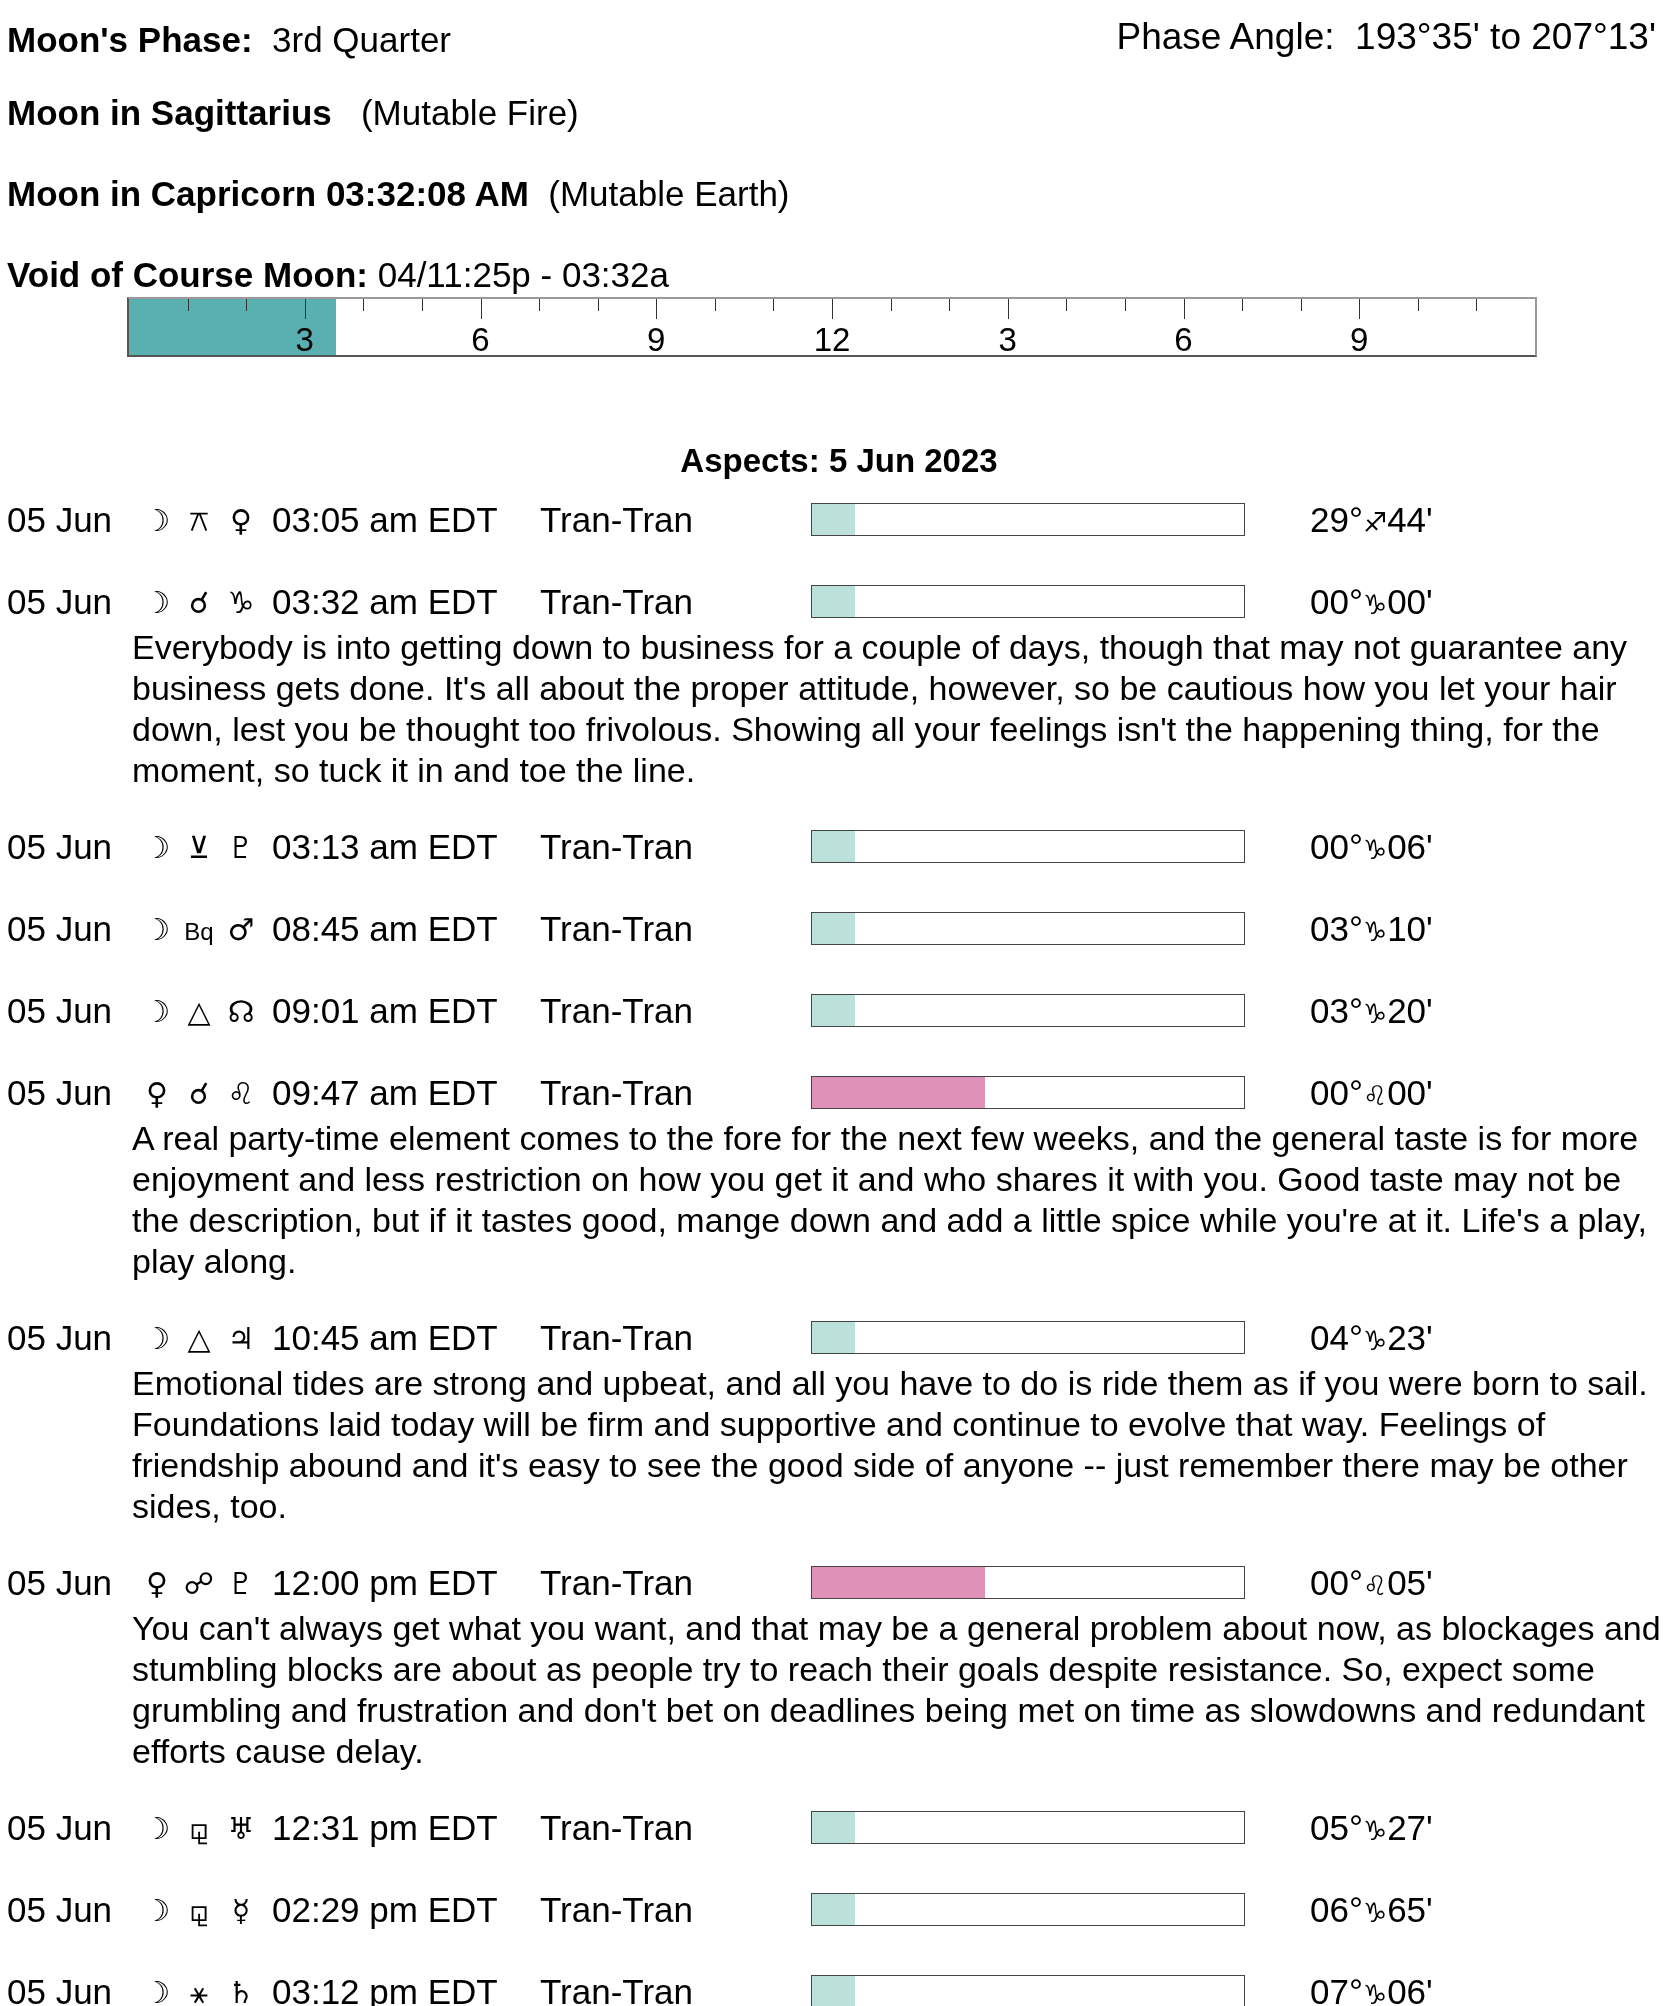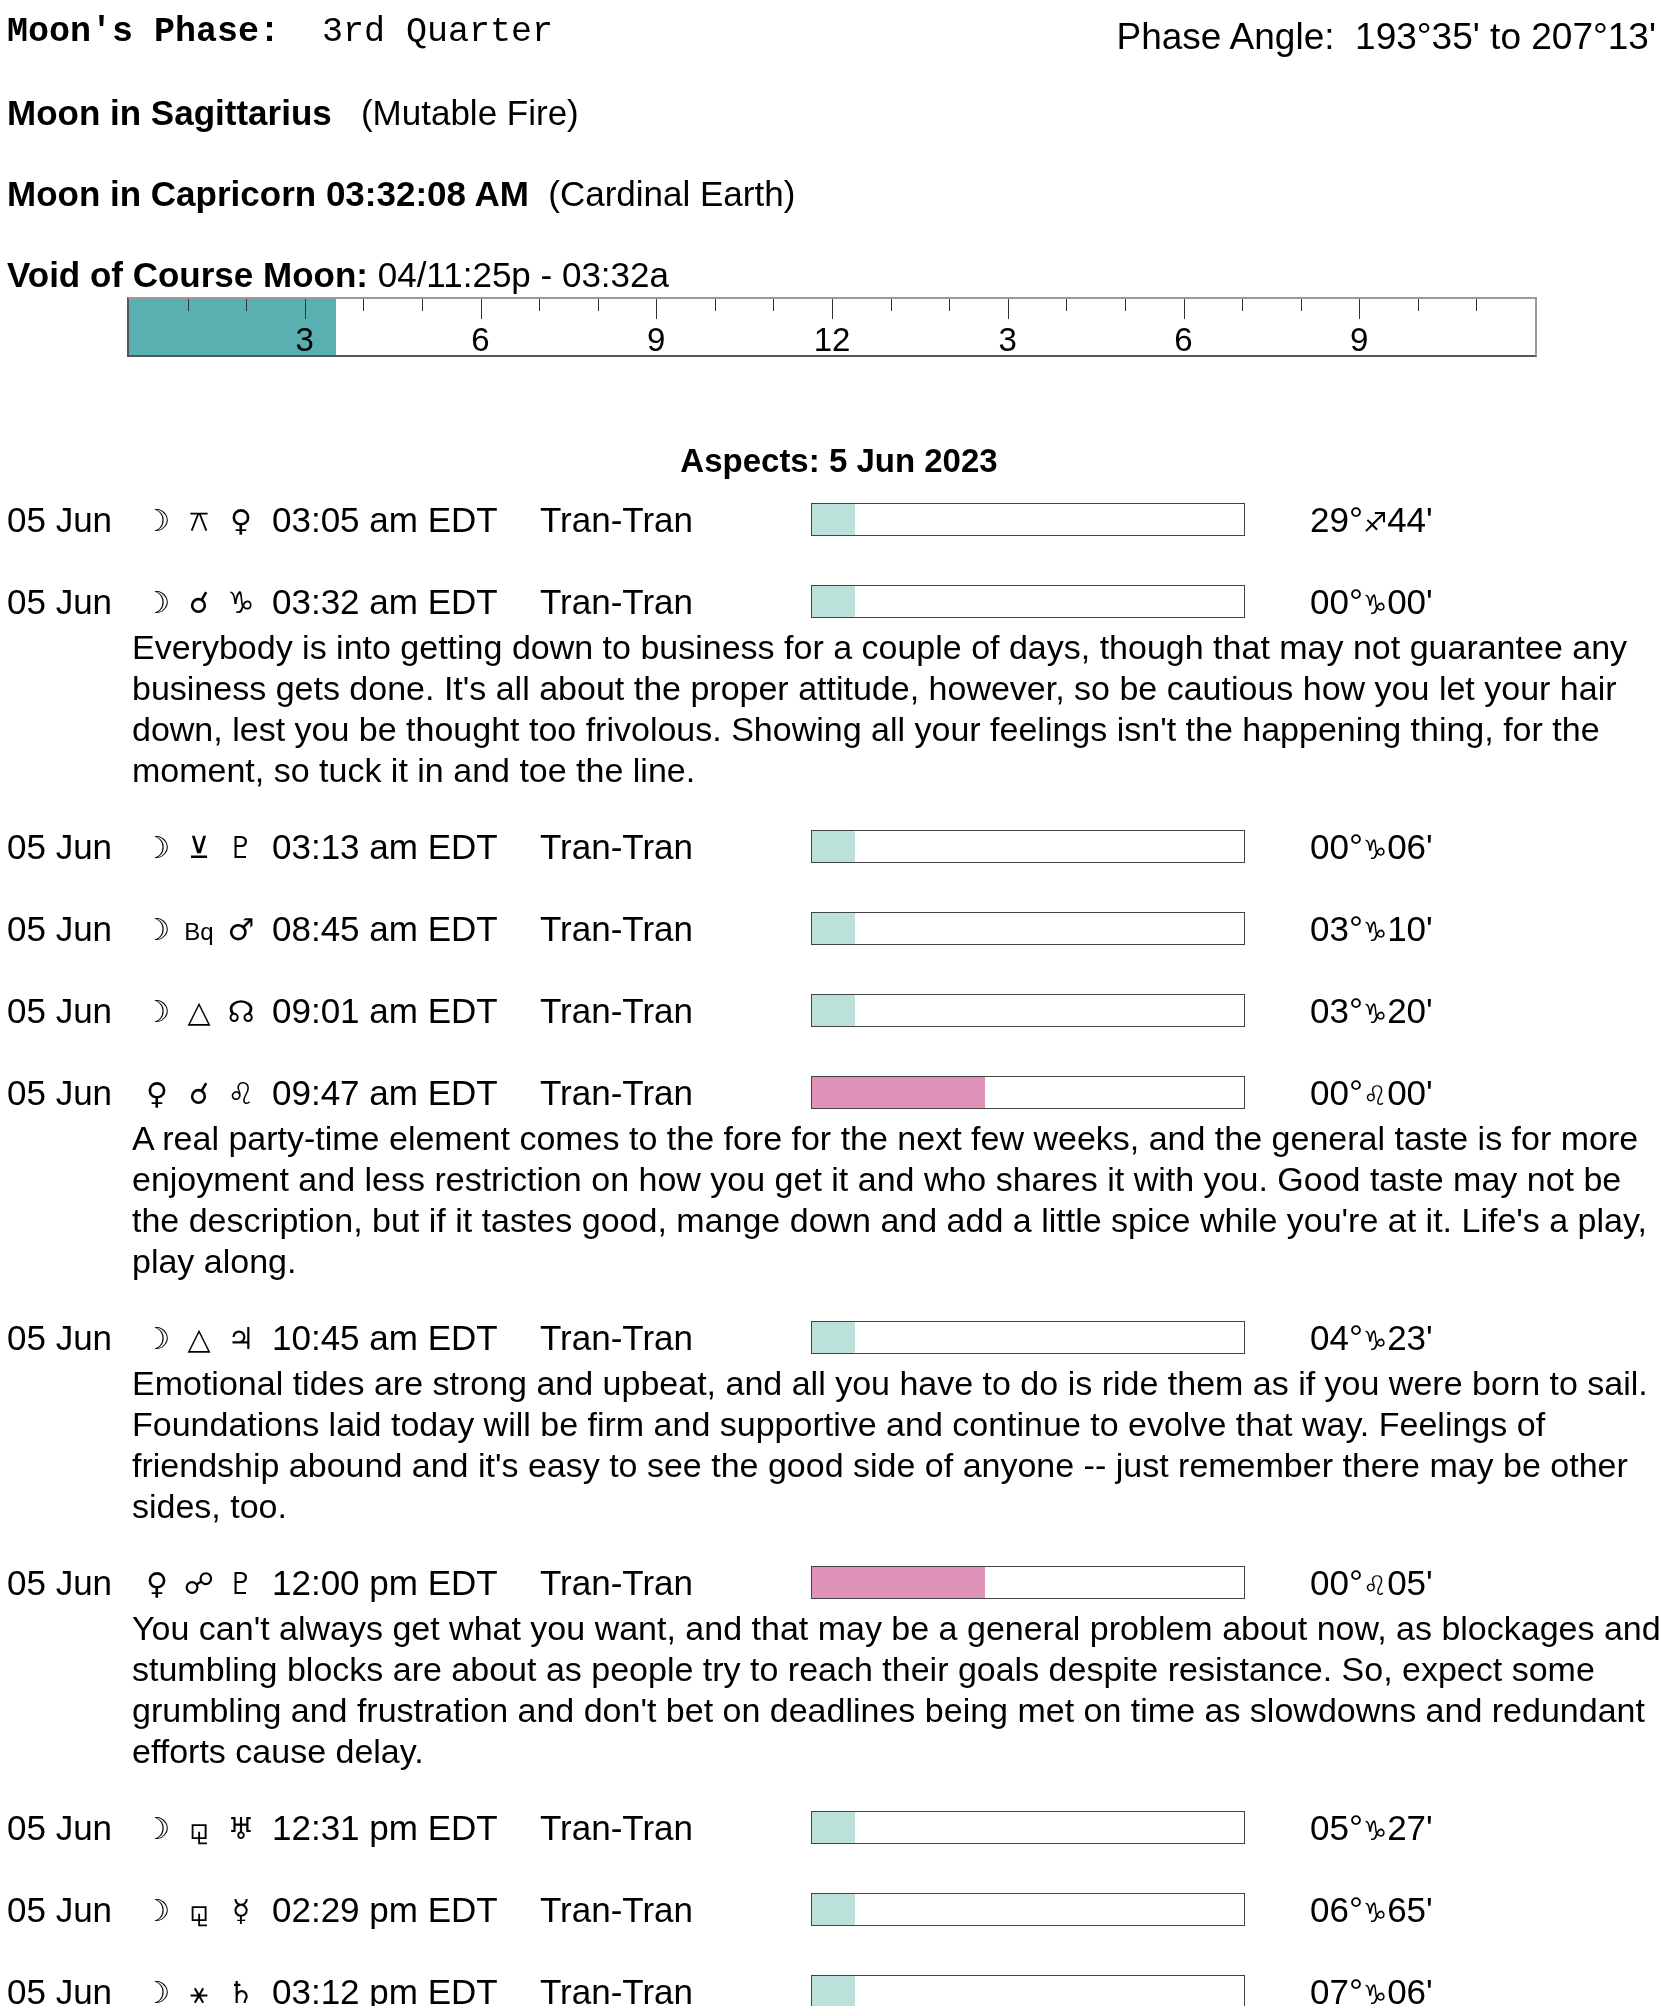--- a/index.html
+++ b/index.html
@@ -3,21 +3,21 @@
 <meta charset="utf-8">
 <style>
   html, body { margin: 0; padding: 0; background: #ffffff; }
   body {
     width: 1678px; height: 2006px; position: relative; overflow: hidden;
     font-family: "Liberation Sans", sans-serif; color: #000;
   }
   .abs { position: absolute; white-space: nowrap; }
   .hdr { font-size: 35px; left: 7px; }
   .hdr b { font-weight: bold; }
-  #phase-row { top: 12px; font-family: Liberation Mono, monospace; }
+  #phase-row { top: 20px; }
   #phase-angle { top: 16px; right: 22px; font-size: 37px; }
   #sign-row { top: 93px; }
   #ingress-row { top: 174px; }
   #voc-row { top: 255px; }
 
   
   #timeline {
     position: absolute; left: 127px; top: 297px; width: 1410px; height: 60px;
     border: 2px solid #9a9a9a; border-bottom-color: #555; border-left-color: #555;
     box-sizing: border-box; background: #fff;
@@ -59,21 +59,21 @@
 <div class="abs" id="phase-angle">
   <span>Phase Angle:</span>&nbsp;
   <span>193°35' to 207°13'</span>
 </div>
 <div class="abs hdr" id="sign-row">
   <b>Moon in Sagittarius</b>&nbsp;&nbsp;
   <span>(Mutable Fire)</span>
 </div>
 <div class="abs hdr" id="ingress-row">
   <b>Moon in Capricorn 03:32:08 AM</b>&nbsp;
-  <span>(Cardinal Earth)</span>
+  <span>(Mutable Earth)</span>
 </div>
 <div class="abs hdr" id="voc-row">
   <b>Void of Course Moon:</b>
   <span>04/11:25p -  03:32a</span>
 </div>
 
 <div id="timeline">
   <div id="voc-fill" style="background: rgb(90, 175, 176); left: 0px; width: 206.799px;"></div>
 <div class="tick minor" style="left: 58.5833px;"></div>
     <div class="tick minor" style="left: 117.167px;"></div>

